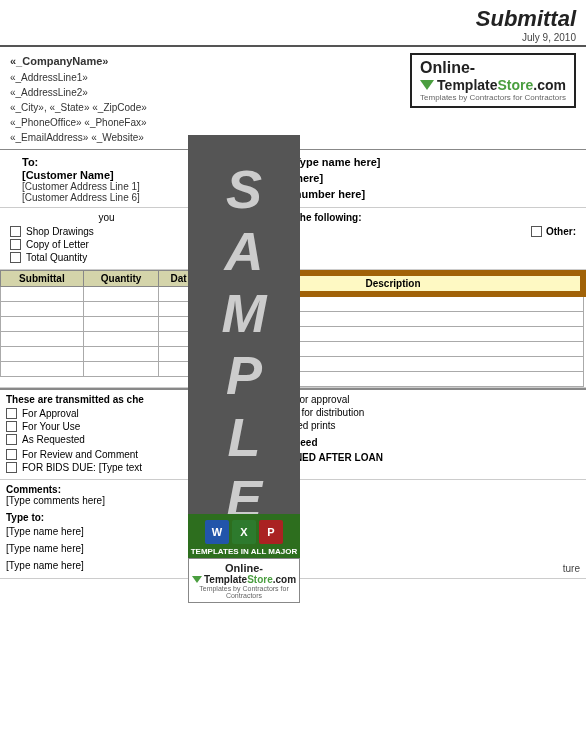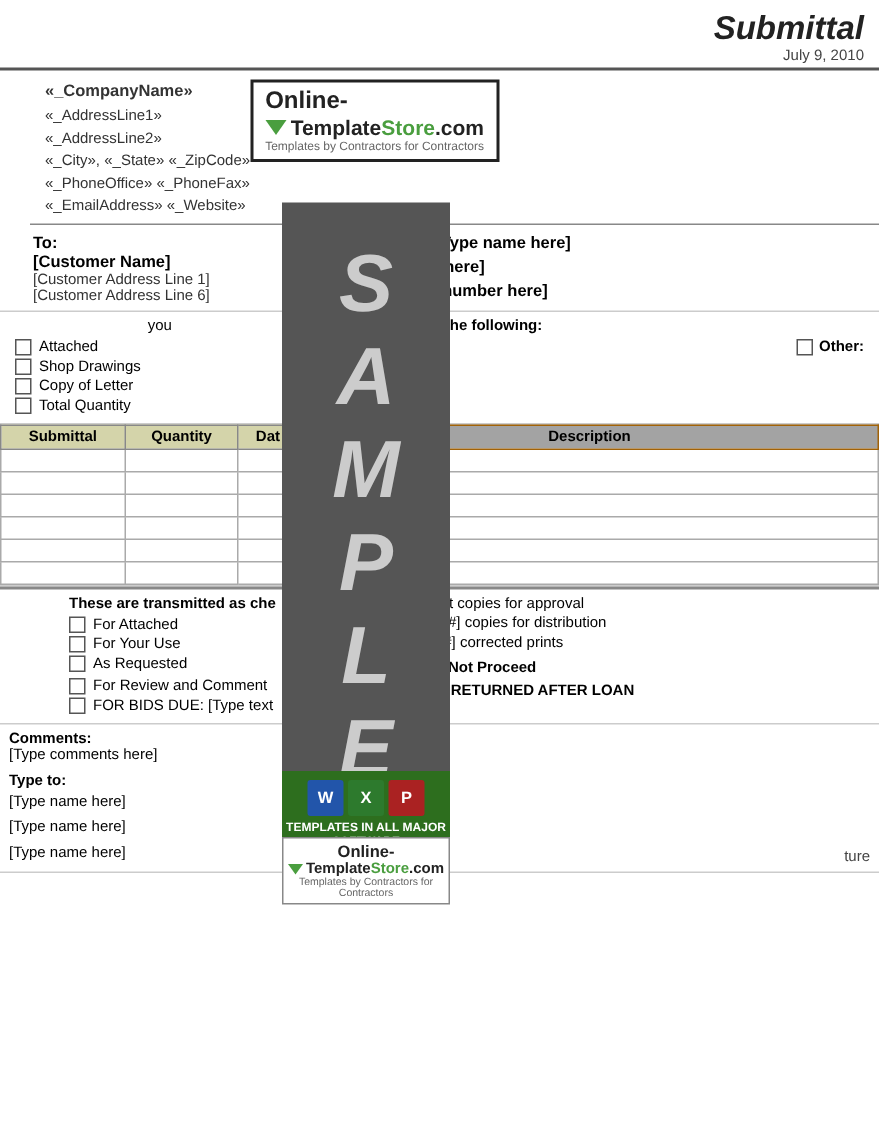--- a/index.html
+++ b/index.html
@@ -67,22 +67,22 @@
       border: 1px solid #aaa;
       padding: 1px 4px;
       height: 15px;
     }
 
     .desc-table {
       width: 100%;
       border-collapse: collapse;
     }
     .desc-table th {
-      background: #a3a3a3;
-      border: 1px solid #a16207;
+      background: #fef9c3;
+      border: 6px solid #a16207;
       padding: 2px 5px;
       text-align: center;
       font-weight: bold;
       font-size: 10px;
     }
     .desc-table td {
       border: 1px solid #aaa;
       padding: 1px 4px;
       height: 15px;
     }
@@ -90,21 +90,21 @@
 </head>
 <body>
 
 <div style="display:flex; justify-content:flex-end; padding:6px 10px 2px 10px; border-bottom:2px solid #555;">
   <div class="header-right">
     <div style="font-size:22px; font-style:italic; font-weight:bold; color:#222;">Submittal</div>
     <div style="font-size:10px; color:#444; text-align:right;">July 9, 2010</div>
   </div>
 </div>
 
-<div style="display:flex; align-items:flex-start; padding:6px 10px 4px 10px; border-bottom:1px solid #888;margin-left:20px;">
+<div style="display:flex; justify-content:space-between; align-items:flex-start; padding:6px 10px 4px 10px; border-bottom:1px solid #888;">
   <div style="font-size:10px; color:#333; line-height:1.5;">
     <div style="font-weight:bold; font-size:11px;">«_CompanyName»</div>
     <div>«_AddressLine1»</div>
     <div>«_AddressLine2»</div>
     <div>«_City», «_State» «_ZipCode»</div>
     <div>«_PhoneOffice» «_PhoneFax»</div>
     <div>«_EmailAddress» «_Website»</div>
   </div>
   <div style="border:2px solid #222; padding:4px 8px; text-align:center; min-width:150px;">
     <div style="display:flex; align-items:center; font-size:16px; font-weight:bold; color:#222;">
@@ -140,25 +140,20 @@
       <span style="font-weight:bold; font-size:11px;">[Type number here]</span>
     </div>
   </div>
 </div>
 
 <div style="display:flex; padding:4px 10px; border-bottom:1px solid #ccc;">
 
   <div style="flex:0 0 200px; border-right:1px solid #aaa; padding-right:6px;text-align:center;">
     <div style="font-size:10px; margin-bottom:3px;">you</div>
     <ul class="checkbox-list">
-      <li>
-          <span class="cb"></span>
-          <span>Attached</span>
-          <span style="margin-left:auto; border:1px solid #555; width:11px; height:11px; display:inline-flex;"></span>
-        </li>
       <li>
           <span class="cb"></span>
           <span>Shop Drawings</span>
           <span style="margin-left:auto; border:1px solid #555; width:11px; height:11px; display:inline-flex;"></span>
         </li>
       <li>
           <span class="cb"></span>
           <span>Copy of Letter</span>
           <span style="margin-left:auto; border:1px solid #555; width:11px; height:11px; display:inline-flex;"></span>
         </li>
@@ -256,27 +251,27 @@
             <td>&nbsp;</td>
           </tr>
         <tr>
             <td>&nbsp;</td>
           </tr>
       </tbody>
     </table>
   </div>
 </div>
 
-<div style="display:flex; border-top:2px solid #888; border-bottom:1px solid #ccc;padding-left:40px;">
+<div style="display:flex; border-top:2px solid #888; border-bottom:1px solid #ccc;">
   <div style="flex:0 0 200px; border-right:1px solid #aaa; padding:4px 6px;">
     <div style="font-weight:bold; font-size:10px; margin-bottom:3px;">These are transmitted as che</div>
     <ul class="checkbox-list">
       <li>
           <span class="cb"></span>
-          <span>For Attached</span>
+          <span>For Approval</span>
         </li>
       <li>
           <span class="cb"></span>
           <span>For Your Use</span>
         </li>
       <li>
           <span class="cb"></span>
           <span>As Requested</span>
         </li>
       <li style="margin-top:4px;">

